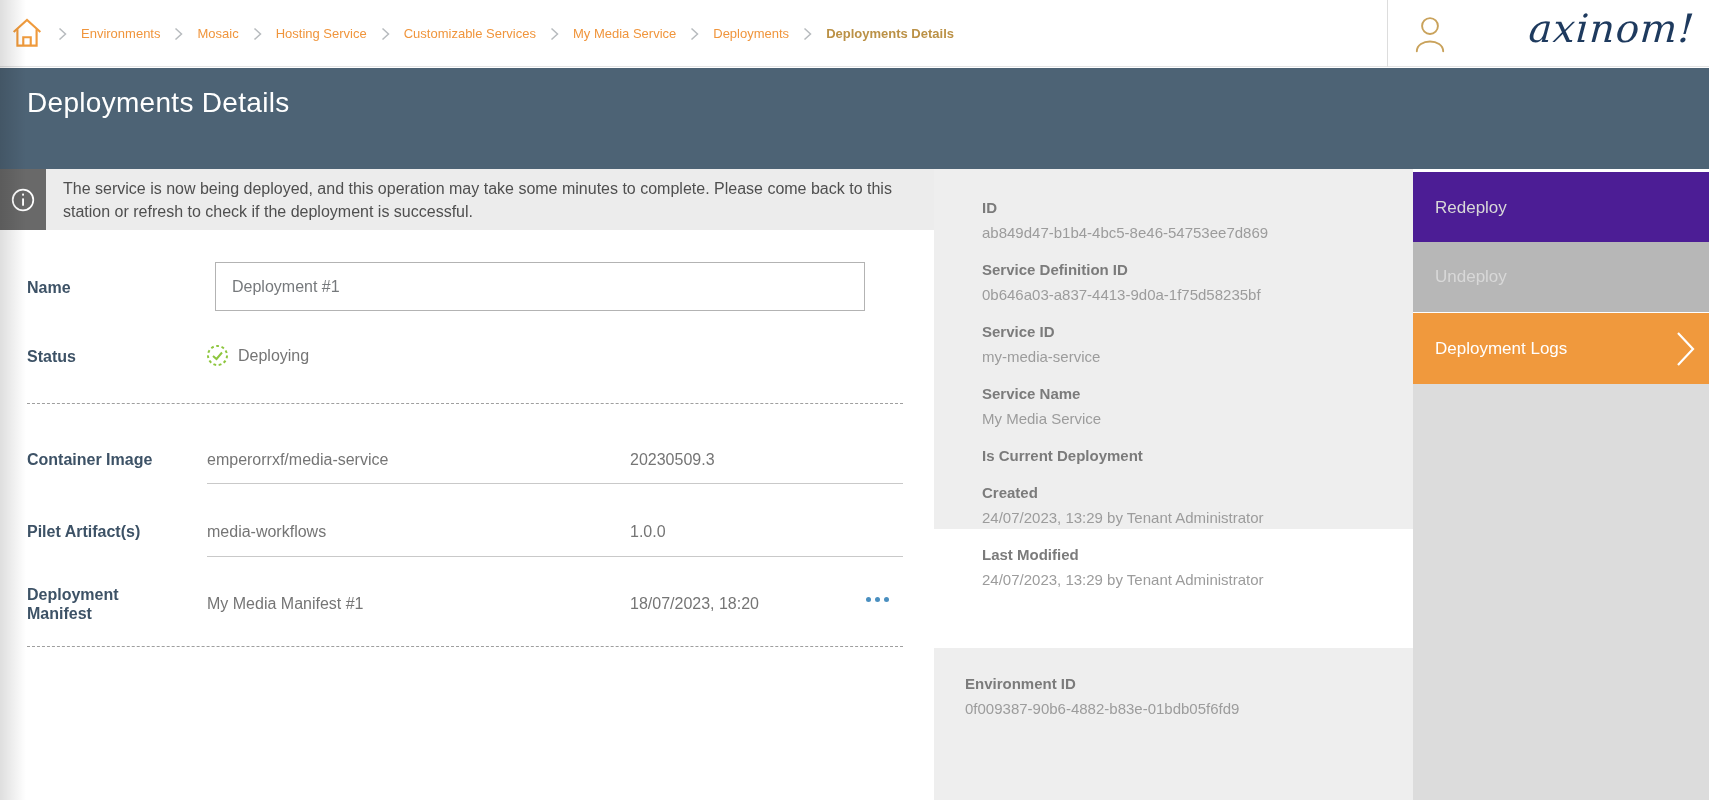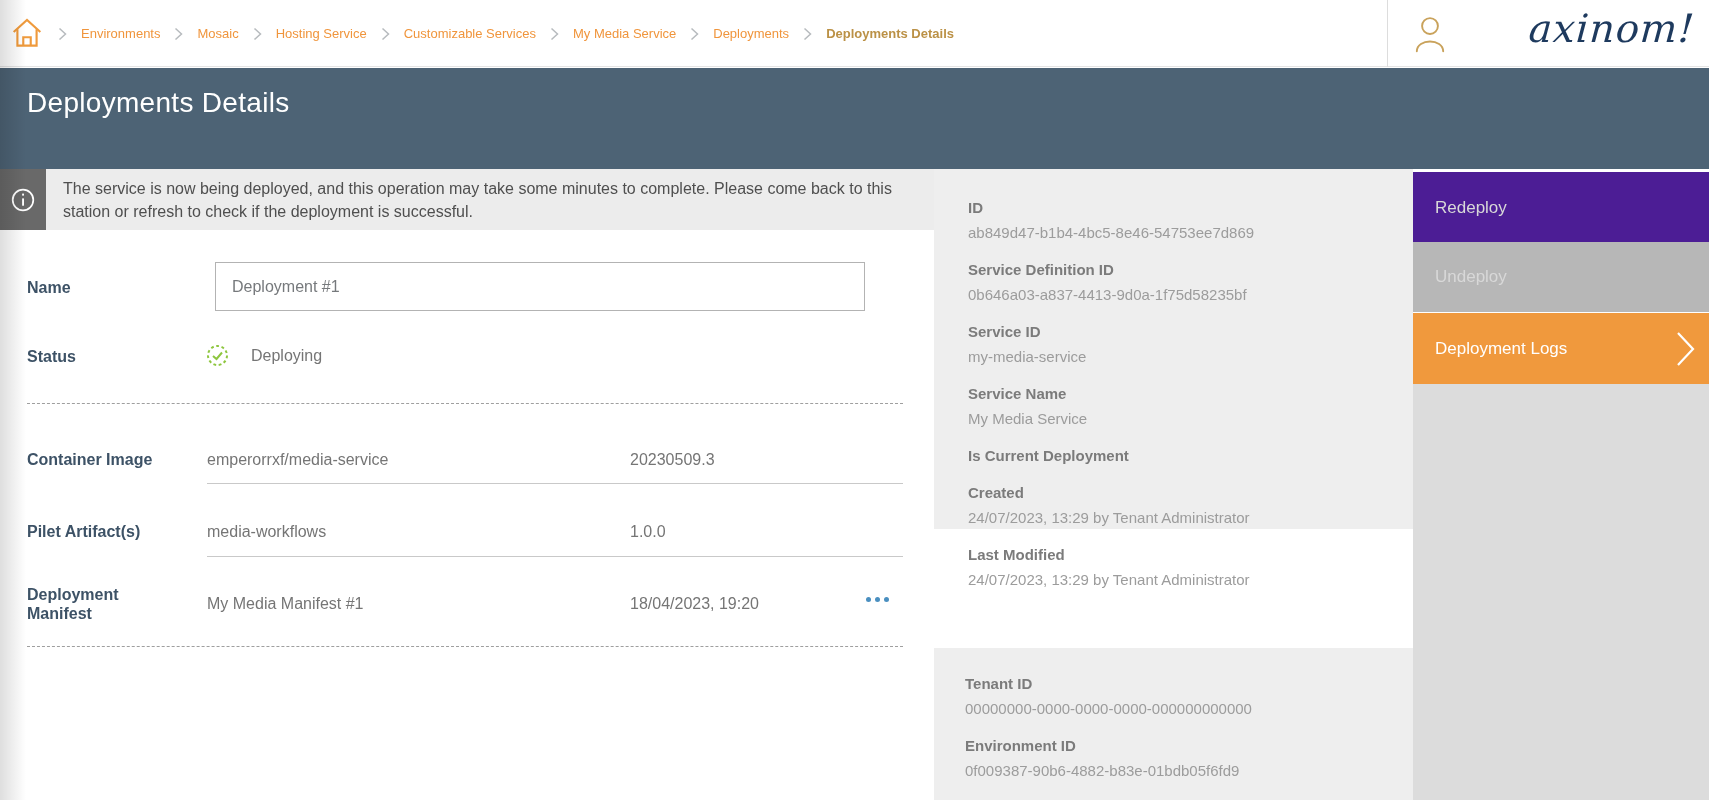--- a/index.html
+++ b/index.html
@@ -30,21 +30,21 @@
   .banner-icon-box { position:absolute; left:0; top:169px; width:46px; height:61px; background:#696969; display:flex; align-items:center; justify-content:center; }
   .banner { position:absolute; left:46px; top:169px; width:888px; height:61px; background:#ececec;text-decoration:underline; }
   .banner-text { position:absolute; left:17px; top:8px; width:845px; font-size:16px; line-height:23px; color:#4f4f4f; }
 
   
   .field-label { position:absolute; color:#3d5266; font-weight:bold; font-size:16px; }
   .field-value { position:absolute; color:#757575; font-size:16px; }
   #label-name   { left:27px; top:279px; }
   .name-input { position:absolute; left:215px; top:262px; width:650px; height:49px; border:1px solid #b3b3b3; background:#fff; font-family:"Liberation Sans", sans-serif; font-size:16px; color:#76797c; padding:0 16px; outline:none; }
   #label-status { left:27px; top:348px; }
-  .status-row { position:absolute; left:206px; top:344px; display:flex; align-items:center; gap:22px; }
+  .status-row { position:absolute; left:206px; top:344px; display:flex; align-items:center; gap:9px; }
   .status-text { color:#757575; font-size:16px; }
 
   .dash-line  { position:absolute; left:27px;  width:876px; height:0; border-top:1px dashed #9f9f9f; }
   #dash1 { top:403px; }
   #dash2 { top:646px; }
   .solid-line { position:absolute; left:207px; width:696px; height:0; border-top:1px solid #c9c9c9; }
   #solid1 { top:483px; }
   #solid2 { top:556px; }
 
   #label-ci   { left:27px;  top:451px; }
@@ -53,21 +53,21 @@
   #label-pa   { left:27px;  top:523px; }
   #pa-value   { left:207px; top:523px; }
   #pa-version { left:630px; top:523px; }
   #label-dm   { left:27px;  top:585px; width:125px; line-height:19px; }
   #dm-value   { left:207px; top:595px; }
   #dm-version { left:630px; top:595px; }
   .dots-btn { position:absolute; left:852px; top:586px; width:50px; height:26px; display:flex; align-items:center; justify-content:center; gap:4px; cursor:pointer; }
   .dots-btn .dot { width:5px; height:5px; border-radius:50%; background:#4a8fc0; }
 
   
-  .panel-s1 { position:absolute; left:934px; top:169px; width:479px; height:360px; background:#eeeeee; padding:30px 24px 0 34px; }
+  .panel-s1 { position:absolute; left:934px; top:169px; width:479px; height:360px; background:#eeeeee; padding:30px 24px 0 48px; }
   .panel-s2 { position:absolute; left:934px; top:648px; width:479px; height:152px; background:#eeeeee; padding:27px 24px 0 31px; }
   .pfield { margin-bottom:19px; }
   .plabel { font-size:15px; font-weight:bold; color:#7b7b7b; line-height:18px; margin-bottom:7px; }
   .pvalue { font-size:15px; color:#9c9c9c; line-height:18px; }
 
   
   .side-btn { position:absolute; left:1413px; width:296px; display:flex; align-items:center; padding-left:22px; font-size:17px; cursor:pointer; }
   #btn-redeploy { top:172px; height:71px; background:#4c1d95; color:#d8d8d8; }
   #btn-undeploy { top:242px; height:70px; background:#b7b7b7; color:#d8d8d8; }
   #btn-logs     { top:313px; height:71px; background:#f0993d; color:#ffffff; }
@@ -178,21 +178,21 @@
 <div class="field-value" id="ci-version">20230509.3</div>
 <div class="solid-line" id="solid1"></div>
 
 <div class="field-label" id="label-pa">Pilet Artifact(s)</div>
 <div class="field-value" id="pa-value">media-workflows</div>
 <div class="field-value" id="pa-version">1.0.0</div>
 <div class="solid-line" id="solid2"></div>
 
 <div class="field-label" id="label-dm">Deployment Manifest</div>
 <div class="field-value" id="dm-value">My Media Manifest #1</div>
-<div class="field-value" id="dm-version">18/04/2023, 19:20</div>
+<div class="field-value" id="dm-version">18/07/2023, 18:20</div>
 <div class="dots-btn">
   <span class="dot"></span>
     <span class="dot"></span>
     <span class="dot"></span>
 </div>
 
 <div class="dash-line" id="dash2"></div>
 
 <div class="panel-s1">
   <div class="pfield">
@@ -218,24 +218,20 @@
     <div class="plabel">Created</div>
     <div class="pvalue">24/07/2023, 13:29 by Tenant Administrator</div>
   </div>
   <div class="pfield">
     <div class="plabel">Last Modified</div>
     <div class="pvalue">24/07/2023, 13:29 by Tenant Administrator</div>
   </div>
 </div>
 
 <div class="panel-s2">
-  <div class="pfield">
-    <div class="plabel">Tenant ID</div>
-    <div class="pvalue">00000000-0000-0000-0000-000000000000</div>
-  </div>
   <div class="pfield">
     <div class="plabel">Environment ID</div>
     <div class="pvalue">0f009387-90b6-4882-b83e-01bdb05f6fd9</div>
   </div>
 </div>
 
 <div class="side-btn" id="btn-redeploy">Redeploy</div>
 <div class="side-btn" id="btn-undeploy">Undeploy</div>
 <div class="side-btn" id="btn-logs">
   <span>Deployment Logs</span>

